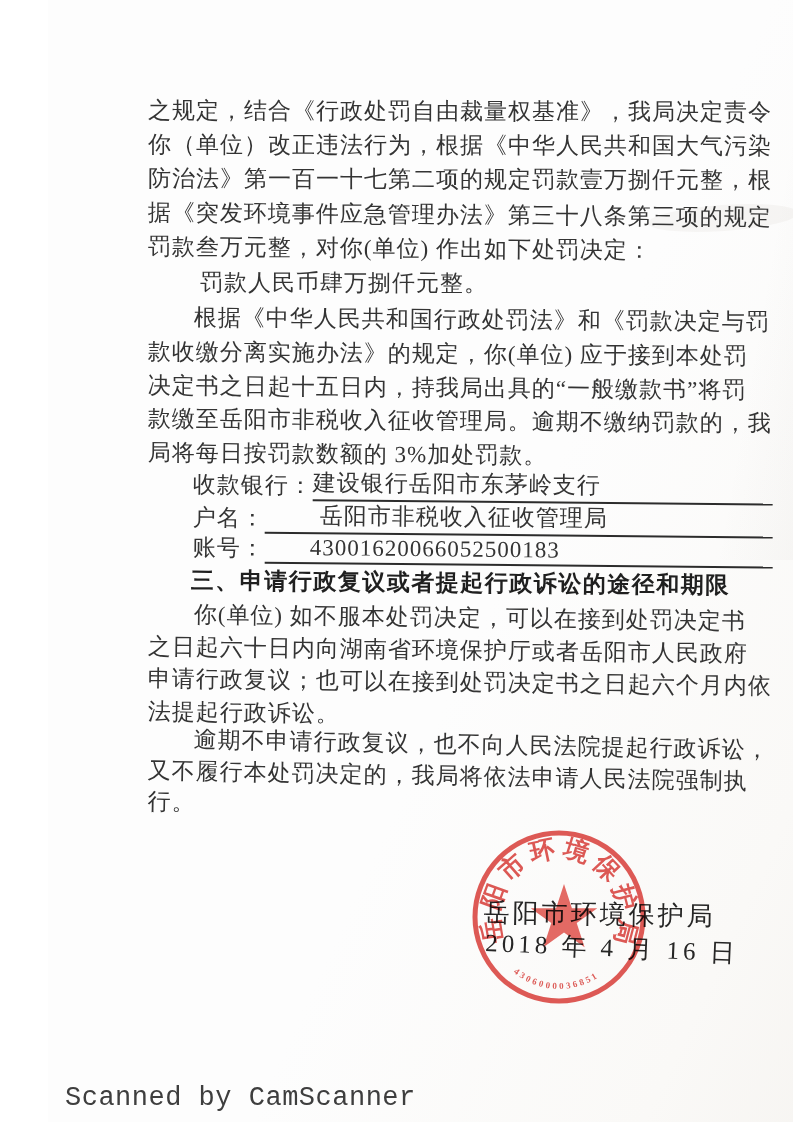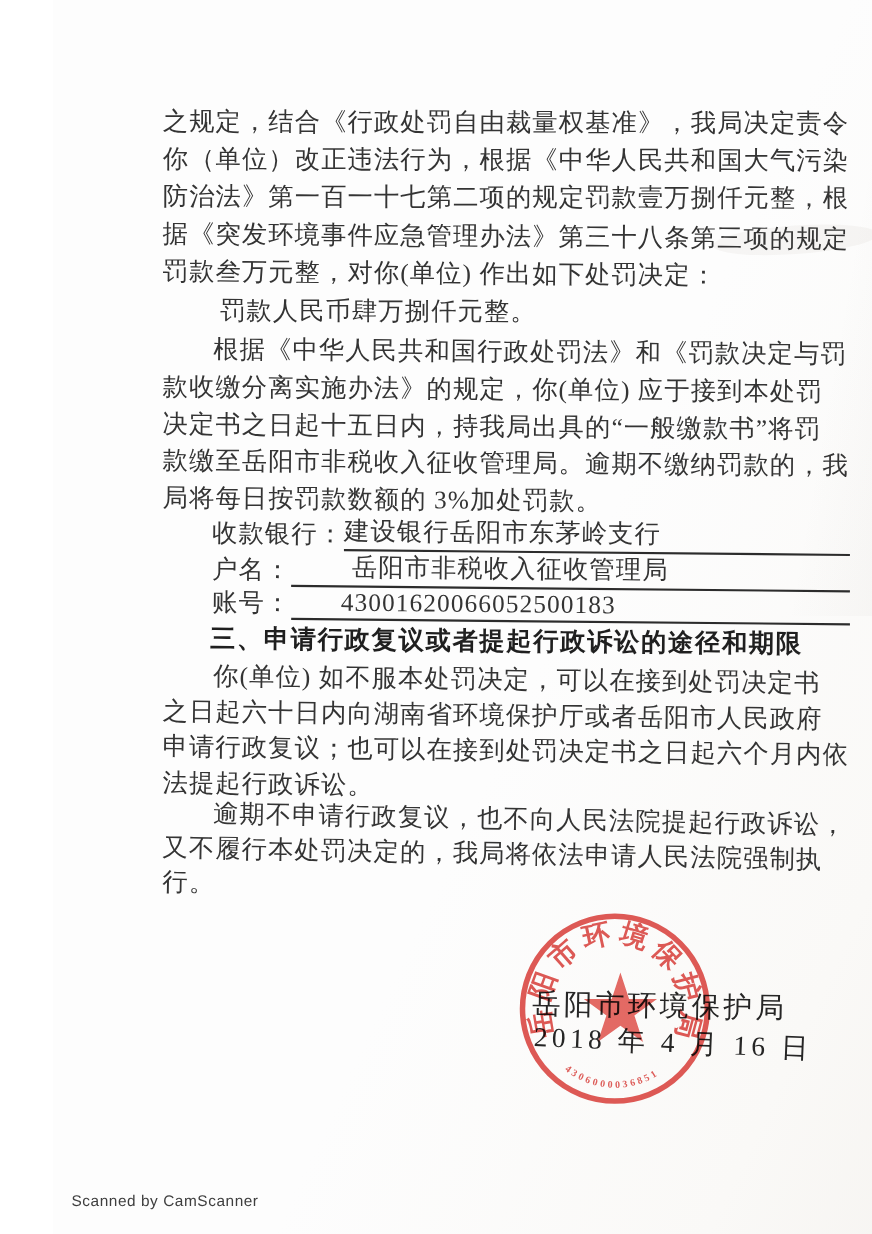--- a/index.html
+++ b/index.html
@@ -58,22 +58,22 @@
   .seal-wrap { position:absolute; left:419px; top:827px; width:190px; height:190px; }
   .seal-wrap svg { width:190px; height:190px; display:block; }
   .sig-line {
     position:absolute; white-space:nowrap; color:#262626;
     mix-blend-mode:multiply; transform-origin:left top;
   }
   .sig-agency { left:436px; top:895px; font-size:26px; letter-spacing:3px; transform:rotate(1deg); }
   .sig-date   { left:438px; top:926px; font-size:25px; letter-spacing:4px; transform:rotate(2.4deg); }
   .footer-mark {
     position:absolute; left:17px; top:1083px; white-space:nowrap;
-    font-family:Liberation Sans, sans-serif;
-    font-size:14px; color:#3e3e3e; letter-spacing:0.5px;
+    font-family:Liberation Mono, monospace;
+    font-size:27px; color:#3e3e3e; letter-spacing:0.5px;
   }
 </style>
 </head>
 <body>
 
 <div class="page">
 
   <div class="shade-topright"></div>
   <div class="fold-line"></div>
   <div class="corner-mark"></div>

